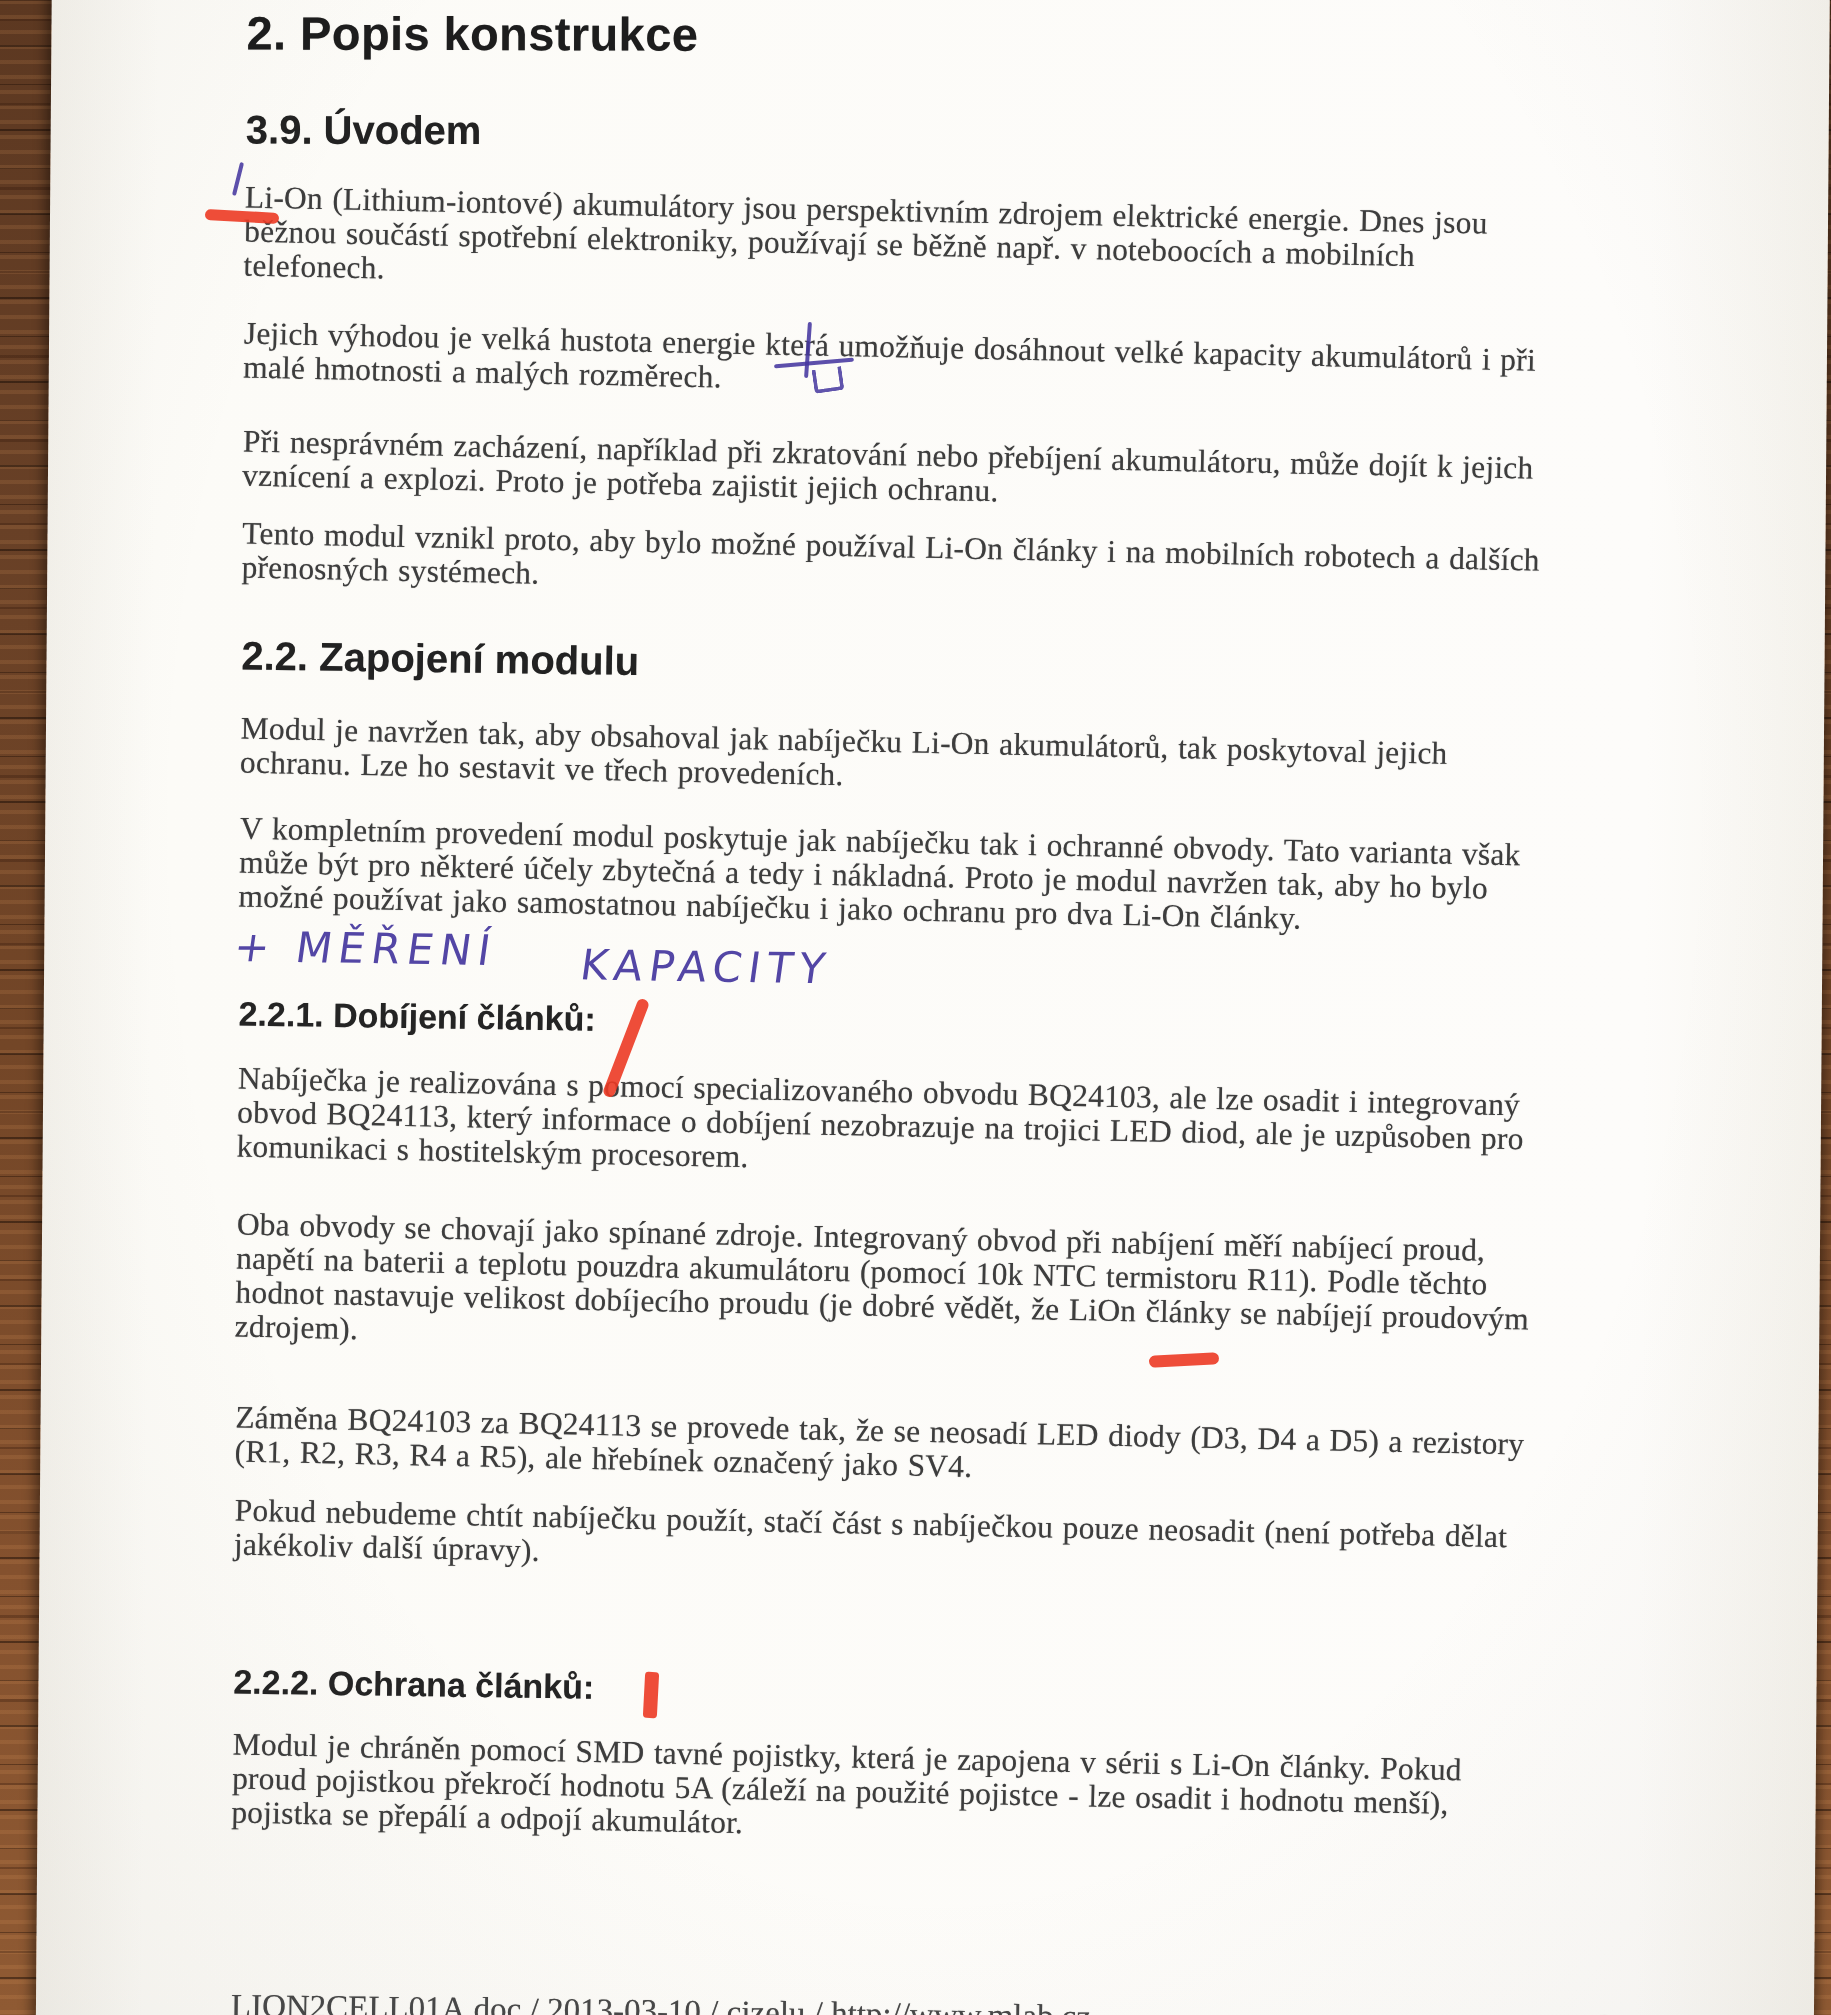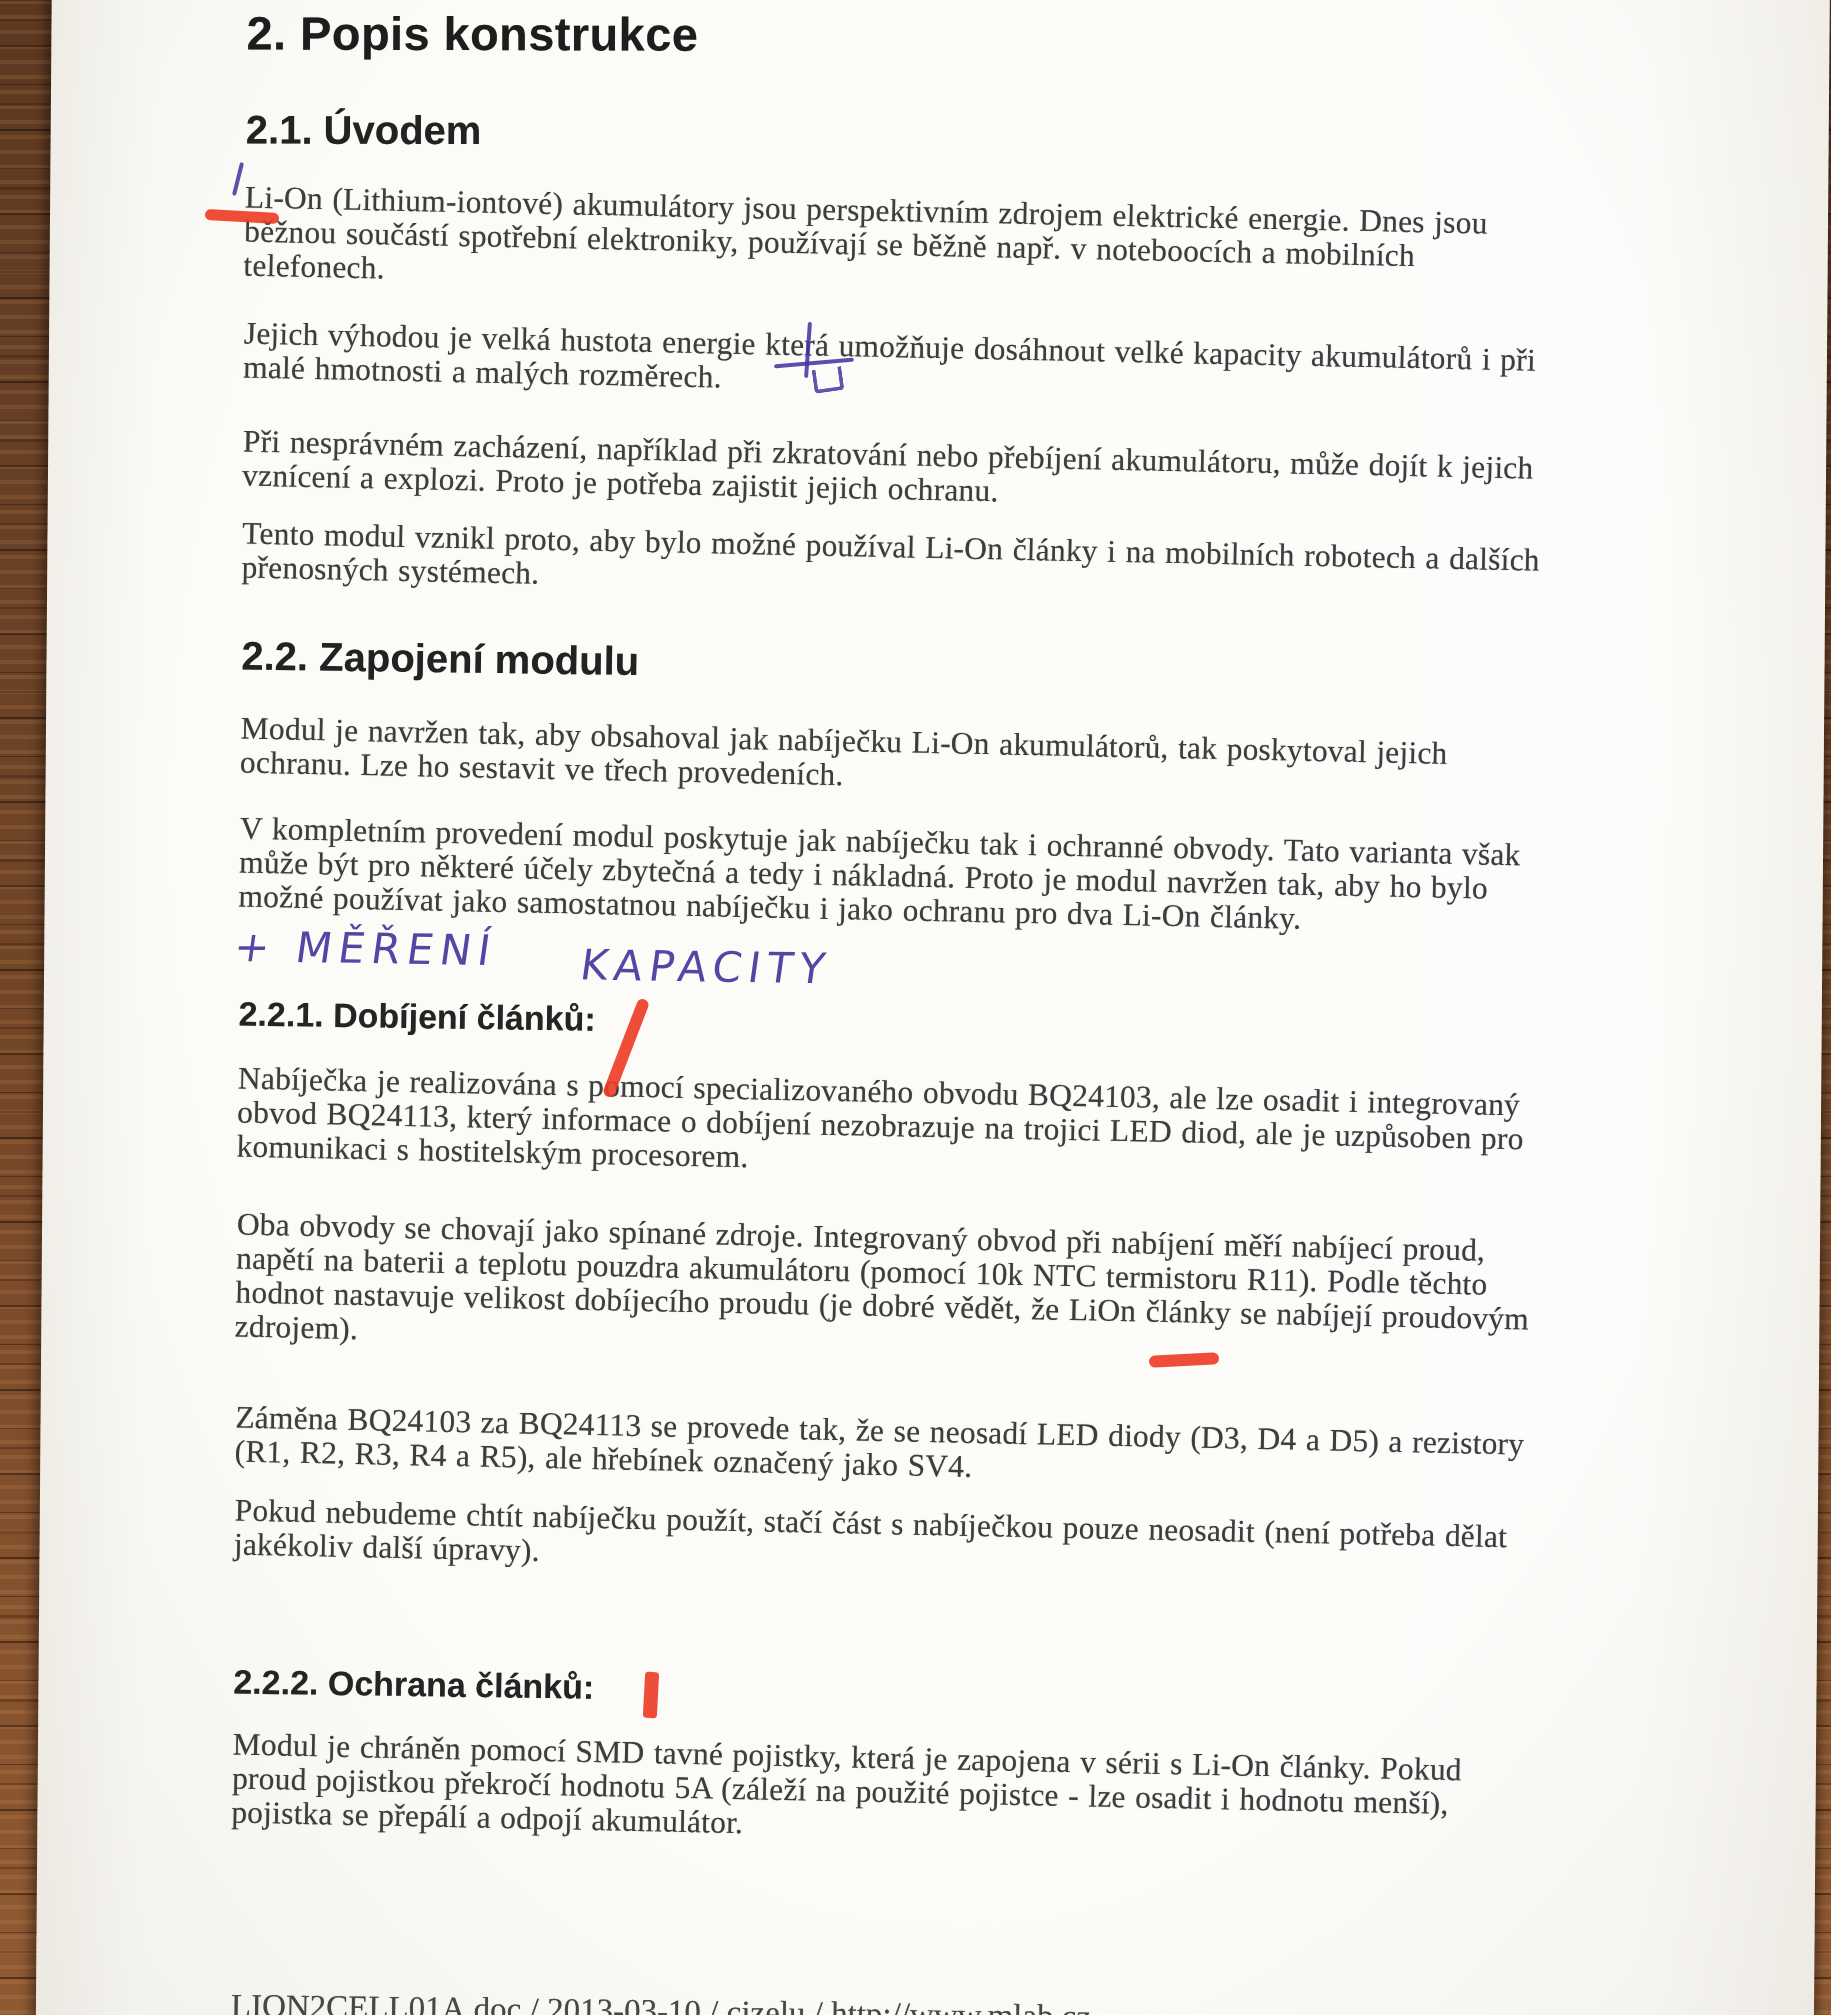--- a/index.html
+++ b/index.html
@@ -89,21 +89,21 @@
 </style>
 </head>
 <body>
 
 <div class="wood"></div>
 
 <div class="paper">
 
   <div class="blk h1" style="top:40px;transform:rotate(-0.3deg)">2. Popis konstrukce</div>
 
-  <div class="blk h2" style="top:142px;transform:rotate(-0.3deg)">2.1. Úvodem</div>
+  <div class="blk h2" style="top:142px;transform:rotate(-0.3deg)">3.9. Úvodem</div>
 
   <div class="blk para" style="top:215px">
       <div class="line">Li-On (Lithium-iontové) akumulátory jsou perspektivním zdrojem elektrické energie. Dnes jsou</div>
       <div class="line">běžnou součástí spotřební elektroniky, používají se běžně např. v noteboocích a mobilních</div>
       <div class="line">telefonech.</div>
     </div>
   <div class="blk para" style="top:351px">
       <div class="line">Jejich výhodou je velká hustota energie která umožňuje dosáhnout velké kapacity akumulátorů i při</div>
       <div class="line">malé hmotnosti a malých rozměrech.</div>
     </div>

